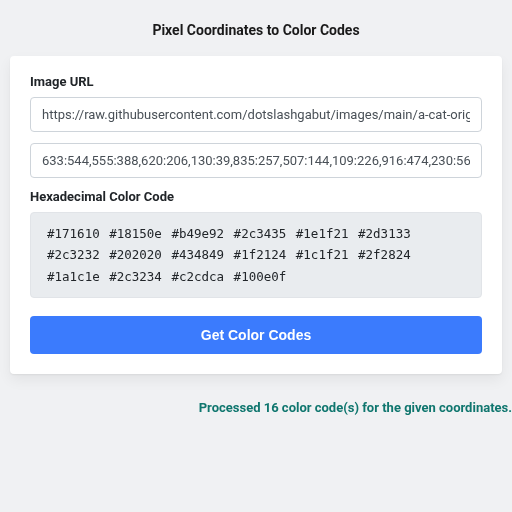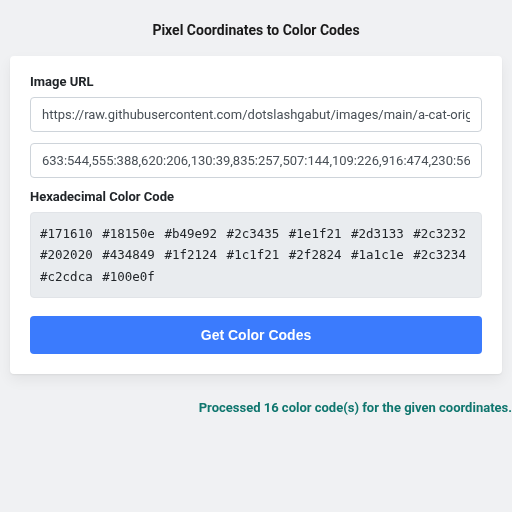--- a/index.html
+++ b/index.html
@@ -44,21 +44,21 @@
     outline: none;
     font-family: inherit;
     white-space: nowrap;
     overflow: hidden;
   }
   .group { margin-bottom: 11px; }
   .output-box {
     background: #e9ecef;
     border: 1px solid #e1e4e8;
     border-radius: 4px;
-    padding: 10px 9px;
+    padding: 10px 16px;
     font-family: ui-monospace, SFMono-Regular, Menlo, Consolas, monospace;
     font-size: 12.5px;
     color: #212529;
     line-height: 1.7;
     white-space: normal;
     word-spacing: 2px;
   }
   .primary-btn {
     display: block;
     width: 100%;

